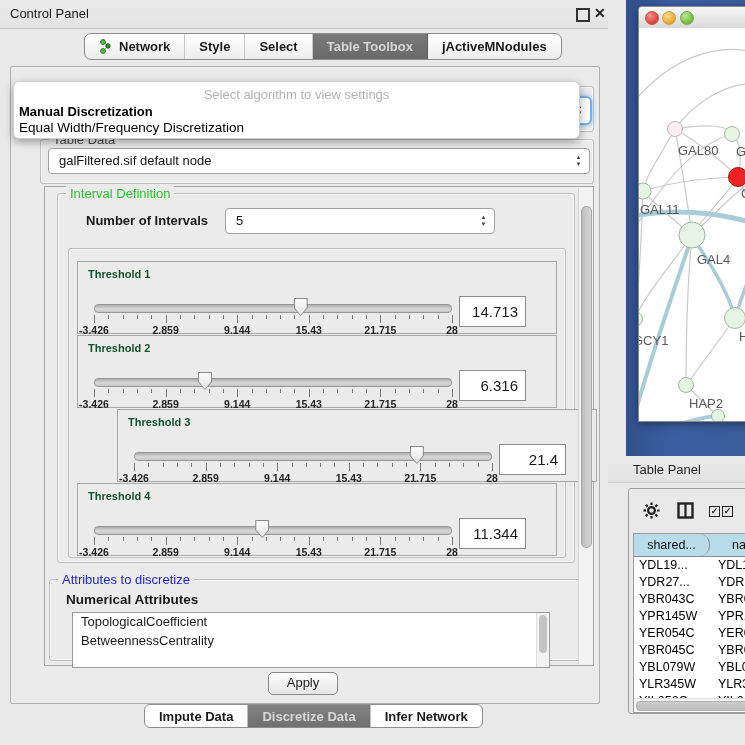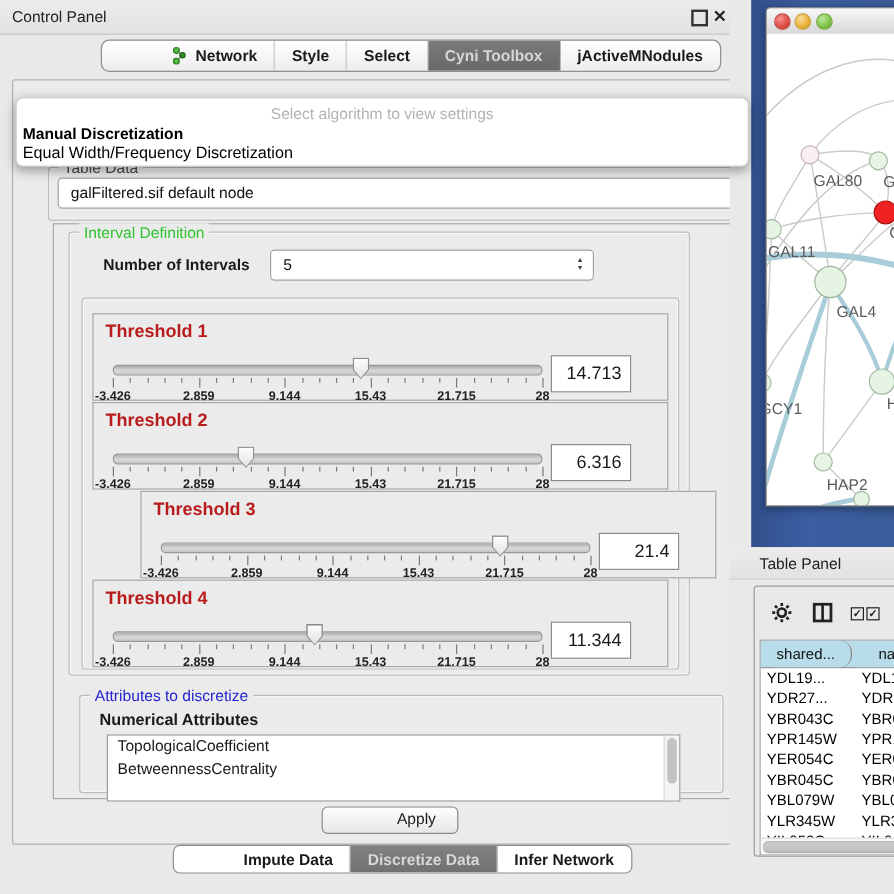--- a/index.html
+++ b/index.html
@@ -1,18 +1,18 @@
 <!DOCTYPE html>
 <html><head>
 <meta charset="utf-8">
 <style>
   html,body{margin:0;padding:0;}
   body{width:745px;height:745px;position:relative;overflow:hidden;
        background:#e9e9e9;font-family:"Liberation Sans",sans-serif;color:#1a1a1a;font-size:13px;}
-  .abs{position:absolute;padding-left:44px;}
+  .abs{position:absolute;}
 
   
   #titlebar{left:0;top:0;width:608px;height:28px;background:linear-gradient(#ececec,#e2e2e2);
             border-bottom:1px solid #c4c4c4;}
   #titlebar .title{position:absolute;left:10px;top:6px;font-size:13px;color:#222;}
   #float-btn{position:absolute;left:576px;top:8px;width:10px;height:10px;border:2px solid #333;background:transparent;}
   #close-btn{position:absolute;left:594px;top:5px;font-size:14px;font-weight:bold;color:#222;}
 
   #top-tabs{left:84px;top:33px;height:25px;display:flex;border:1px solid #8e8e8e;border-radius:7px;
             overflow:hidden;background:linear-gradient(#ffffff,#ededed);}
@@ -56,39 +56,39 @@
   #vscroll{position:absolute;right:1px;top:1px;bottom:1px;width:13px;background:#f3f3f3;border-left:1px solid #d3d3d3;}
   #vscroll .thumb{position:absolute;left:2px;top:18px;width:9px;height:340px;border-radius:5px;
                   background:linear-gradient(90deg,#bdbdbd,#d6d6d6);border:1px solid #aaa;}
 
   #interval-group{left:12px;top:6px;width:516px;height:368px;}
   #num-int-label{position:absolute;left:28px;top:19px;font-weight:bold;font-size:13px;}
   #num-int-combo{left:167px;top:14px;width:268px;}
 
   #thresholds-group{left:10px;top:54px;width:496px;height:308px;}
   .th-panel{position:absolute;left:8px;width:478px;height:71px;border:1px solid #a8a8a8;background:#ebebeb;}
-  .th-label{position:absolute;left:10px;top:6px;font-weight:bold;font-size:15px;color:#b91c1c;}
+  .th-label{position:absolute;left:10px;top:6px;font-weight:bold;font-size:11px;color:#14532d;}
   .slider-area{position:absolute;left:16px;right:104px;top:40px;height:32px;}
   .track{position:absolute;left:0;right:0;top:2px;height:7px;border-radius:4px;
          background:linear-gradient(#adadad,#d9d9d9 55%,#c6c6c6);border:1px solid #979797;}
   .thumb-outer{position:absolute;top:-4px;width:14px;height:18px;transform:translateX(-50%);
                clip-path:polygon(0 0,100% 0,100% 55%,50% 100%,0 55%);background:#8b8b8b;}
   .thumb-inner{position:absolute;left:1px;top:1px;right:1px;bottom:1px;
                clip-path:polygon(0 0,100% 0,100% 55%,50% 100%,0 55%);
                background:linear-gradient(#fdfdfd,#e2e2e2);}
   .ticks{position:absolute;left:0;right:0;top:13px;height:8px;}
   .tick{position:absolute;width:1px;background:#787878;top:0;}
   .tick.major{height:8px;}
   .tick.minor{height:4px;}
   .axis-labels{position:absolute;left:0;right:0;top:22px;height:12px;}
   .axis-lab{position:absolute;transform:translateX(-50%);font-size:10.5px;font-weight:bold;color:#222;white-space:nowrap;}
   .value-box{position:absolute;right:30px;top:34px;width:58px;height:29px;background:#fff;
              border:1px solid #8c8c8c;font-size:15px;text-align:right;line-height:29px;padding-right:7px;}
 
-  #attr-group{left:4px;top:392px;width:535px;height:80px;margin-left:17px;}
+  #attr-group{left:4px;top:392px;width:535px;height:80px;}
   #attr-heading{position:absolute;left:16px;top:12px;font-weight:bold;font-size:13.5px;}
   #attr-list{position:absolute;left:22px;top:32px;width:476px;height:54px;background:#fff;
              border:1px solid #9b9b9b;overflow:hidden;}
   .attr-item{padding:1px 0 1px 8px;font-size:13px;height:17px;}
   #attr-vscroll{position:absolute;right:0;top:0;bottom:0;width:12px;background:#f3f3f3;border-left:1px solid #ddd;}
   #attr-vscroll .thumb{position:absolute;left:2px;top:2px;width:8px;height:38px;border-radius:4px;background:#c3c3c3;}
 
   #apply-btn{left:268px;top:672px;width:68px;height:21px;background:linear-gradient(#fefefe,#e6e6e6);
              border:1px solid #8a8a8a;border-radius:5px;text-align:center;line-height:20px;font-size:13px;}
 
@@ -154,21 +154,21 @@
       </svg>
       <span>Network</span>
     </div>
     <div class="ttab">
       <span>Style</span>
     </div>
     <div class="ttab">
       <span>Select</span>
     </div>
     <div class="ttab sel">
-      <span>Cyni Toolbox</span>
+      <span>Table Toolbox</span>
     </div>
     <div class="ttab">
       <span>jActiveMNodules</span>
     </div>
   </div>
 
 <div class="abs" id="main-panel"></div>
 
 <div class="abs groupbox" id="algo-group" style="left:40px;top:86px;width:552px;height:44px;">
   <span class="grouptitle gt-dark">Discretization Algorithm</span>

